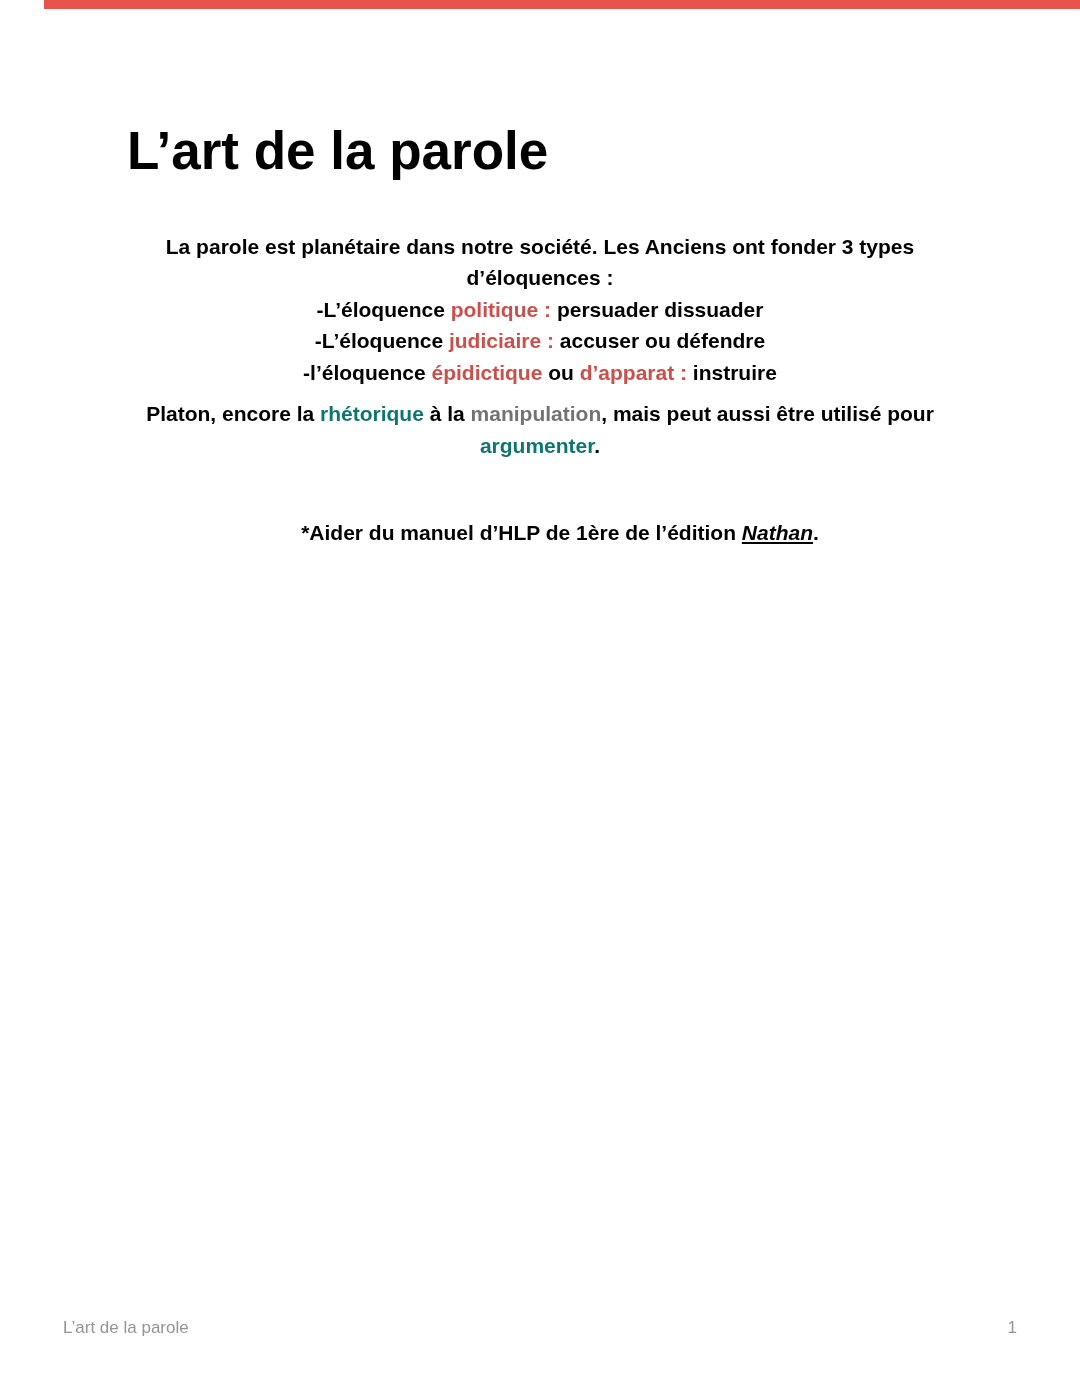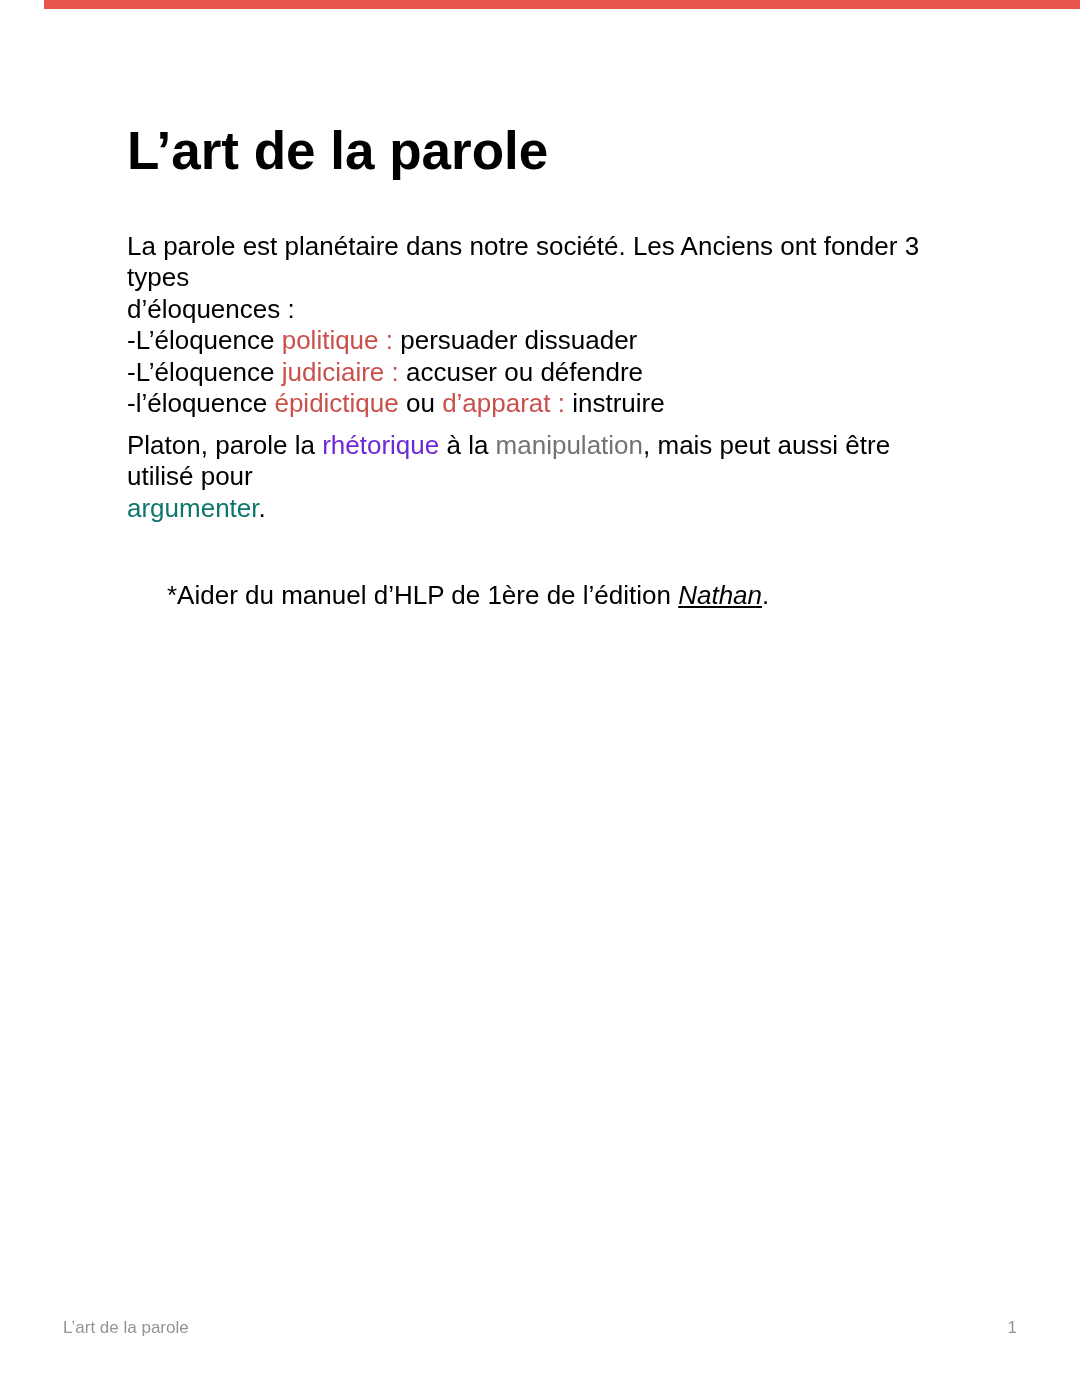--- a/index.html
+++ b/index.html
@@ -24,23 +24,24 @@
   }
   h1.title {
     margin: 0 0 49px 0;
     font-size: 53px;
     line-height: 1.15;
     font-weight: bold;
     color: #000000;
   }
   p.body {
     margin: 0 0 10px 0;
-    font-size: 26px;
+    font-size: 21px;
     line-height: 31.5px;
-    font-weight: 400;
+    font-weight: 700;
+    text-align: center;
   }
   p.note {
     margin-top: 56px;
     margin-left: 40px;
   }
   .footer {
     position: absolute;
     left: 63px;
     right: 63px;
     top: 1318px;
@@ -59,21 +60,21 @@
   <div class="accent-bar" style="background: rgb(232, 84, 76);"></div>
 
   <div class="content">
 
     <h1 class="title">L’art de la parole</h1>
 
     <p class="body"><span>La parole est planétaire dans notre société. Les Anciens ont fonder 3 types</span><br><span>d’éloquences :</span><br><span>-L’éloquence </span><span style="color: rgb(201, 80, 75);">politique :</span><span> persuader dissuader</span><br><span>-L’éloquence </span><span style="color: rgb(201, 80, 75);">judiciaire :</span><span> accuser ou défendre</span><br><span>-l’éloquence </span><span style="color: rgb(201, 80, 75);">épidictique</span><span> ou </span><span style="color: rgb(201, 80, 75);">d’apparat :</span><span> instruire</span></p>
 
 
 
-    <p class="body"><span>Platon, parole la </span><span style="color: #6d28d9;">rhétorique</span><span> à la </span><span style="color: #737373;">manipulation</span><span>, mais peut aussi être utilisé pour</span><br><span style="color: #0f766e;">argumenter</span><span>.</span></p>
+    <p class="body"><span>Platon, encore la </span><span style="color: #0f766e;">rhétorique</span><span> à la </span><span style="color: #737373;">manipulation</span><span>, mais peut aussi être utilisé pour</span><br><span style="color: #0f766e;">argumenter</span><span>.</span></p>
 
     <p class="body note"><span>*Aider du manuel d’HLP de 1ère de l’édition </span><span style="font-style: italic; text-decoration: underline;">Nathan</span><span>.</span></p>
 
   </div>
 
   <div class="footer" style="color: rgb(148, 148, 148);">
     <span>L’art de la parole</span>
     <span>1</span>
   </div>
 

